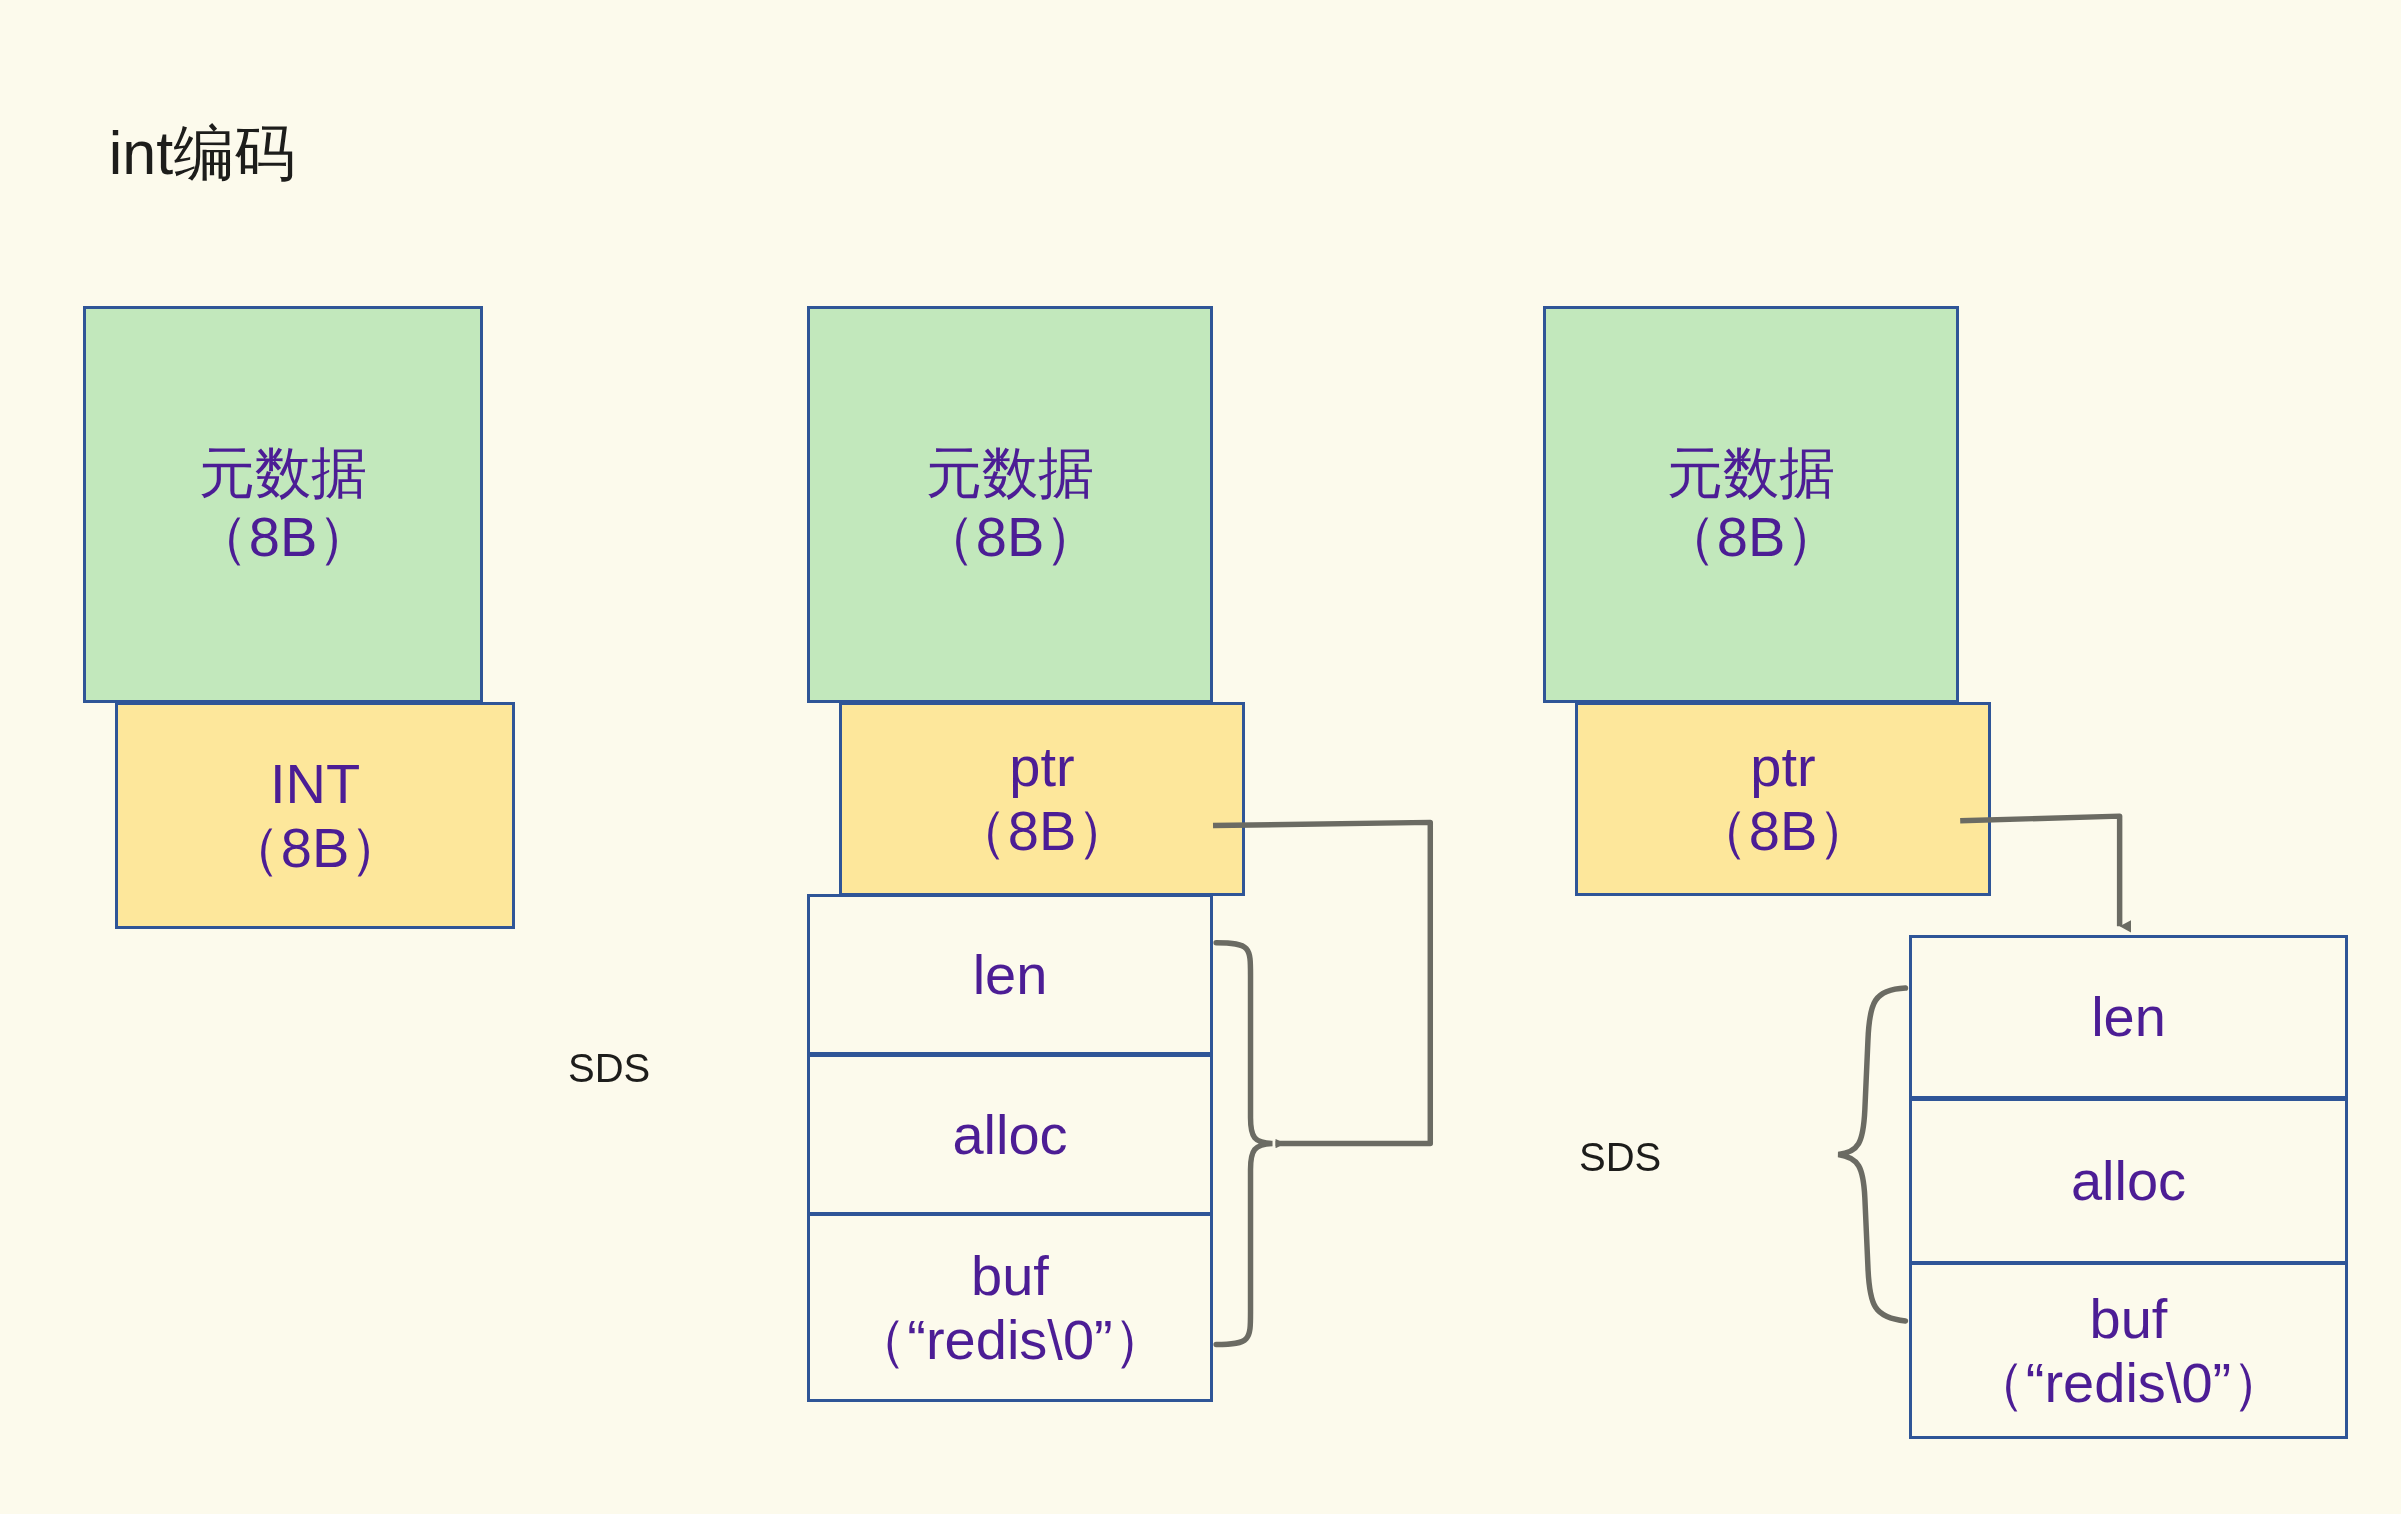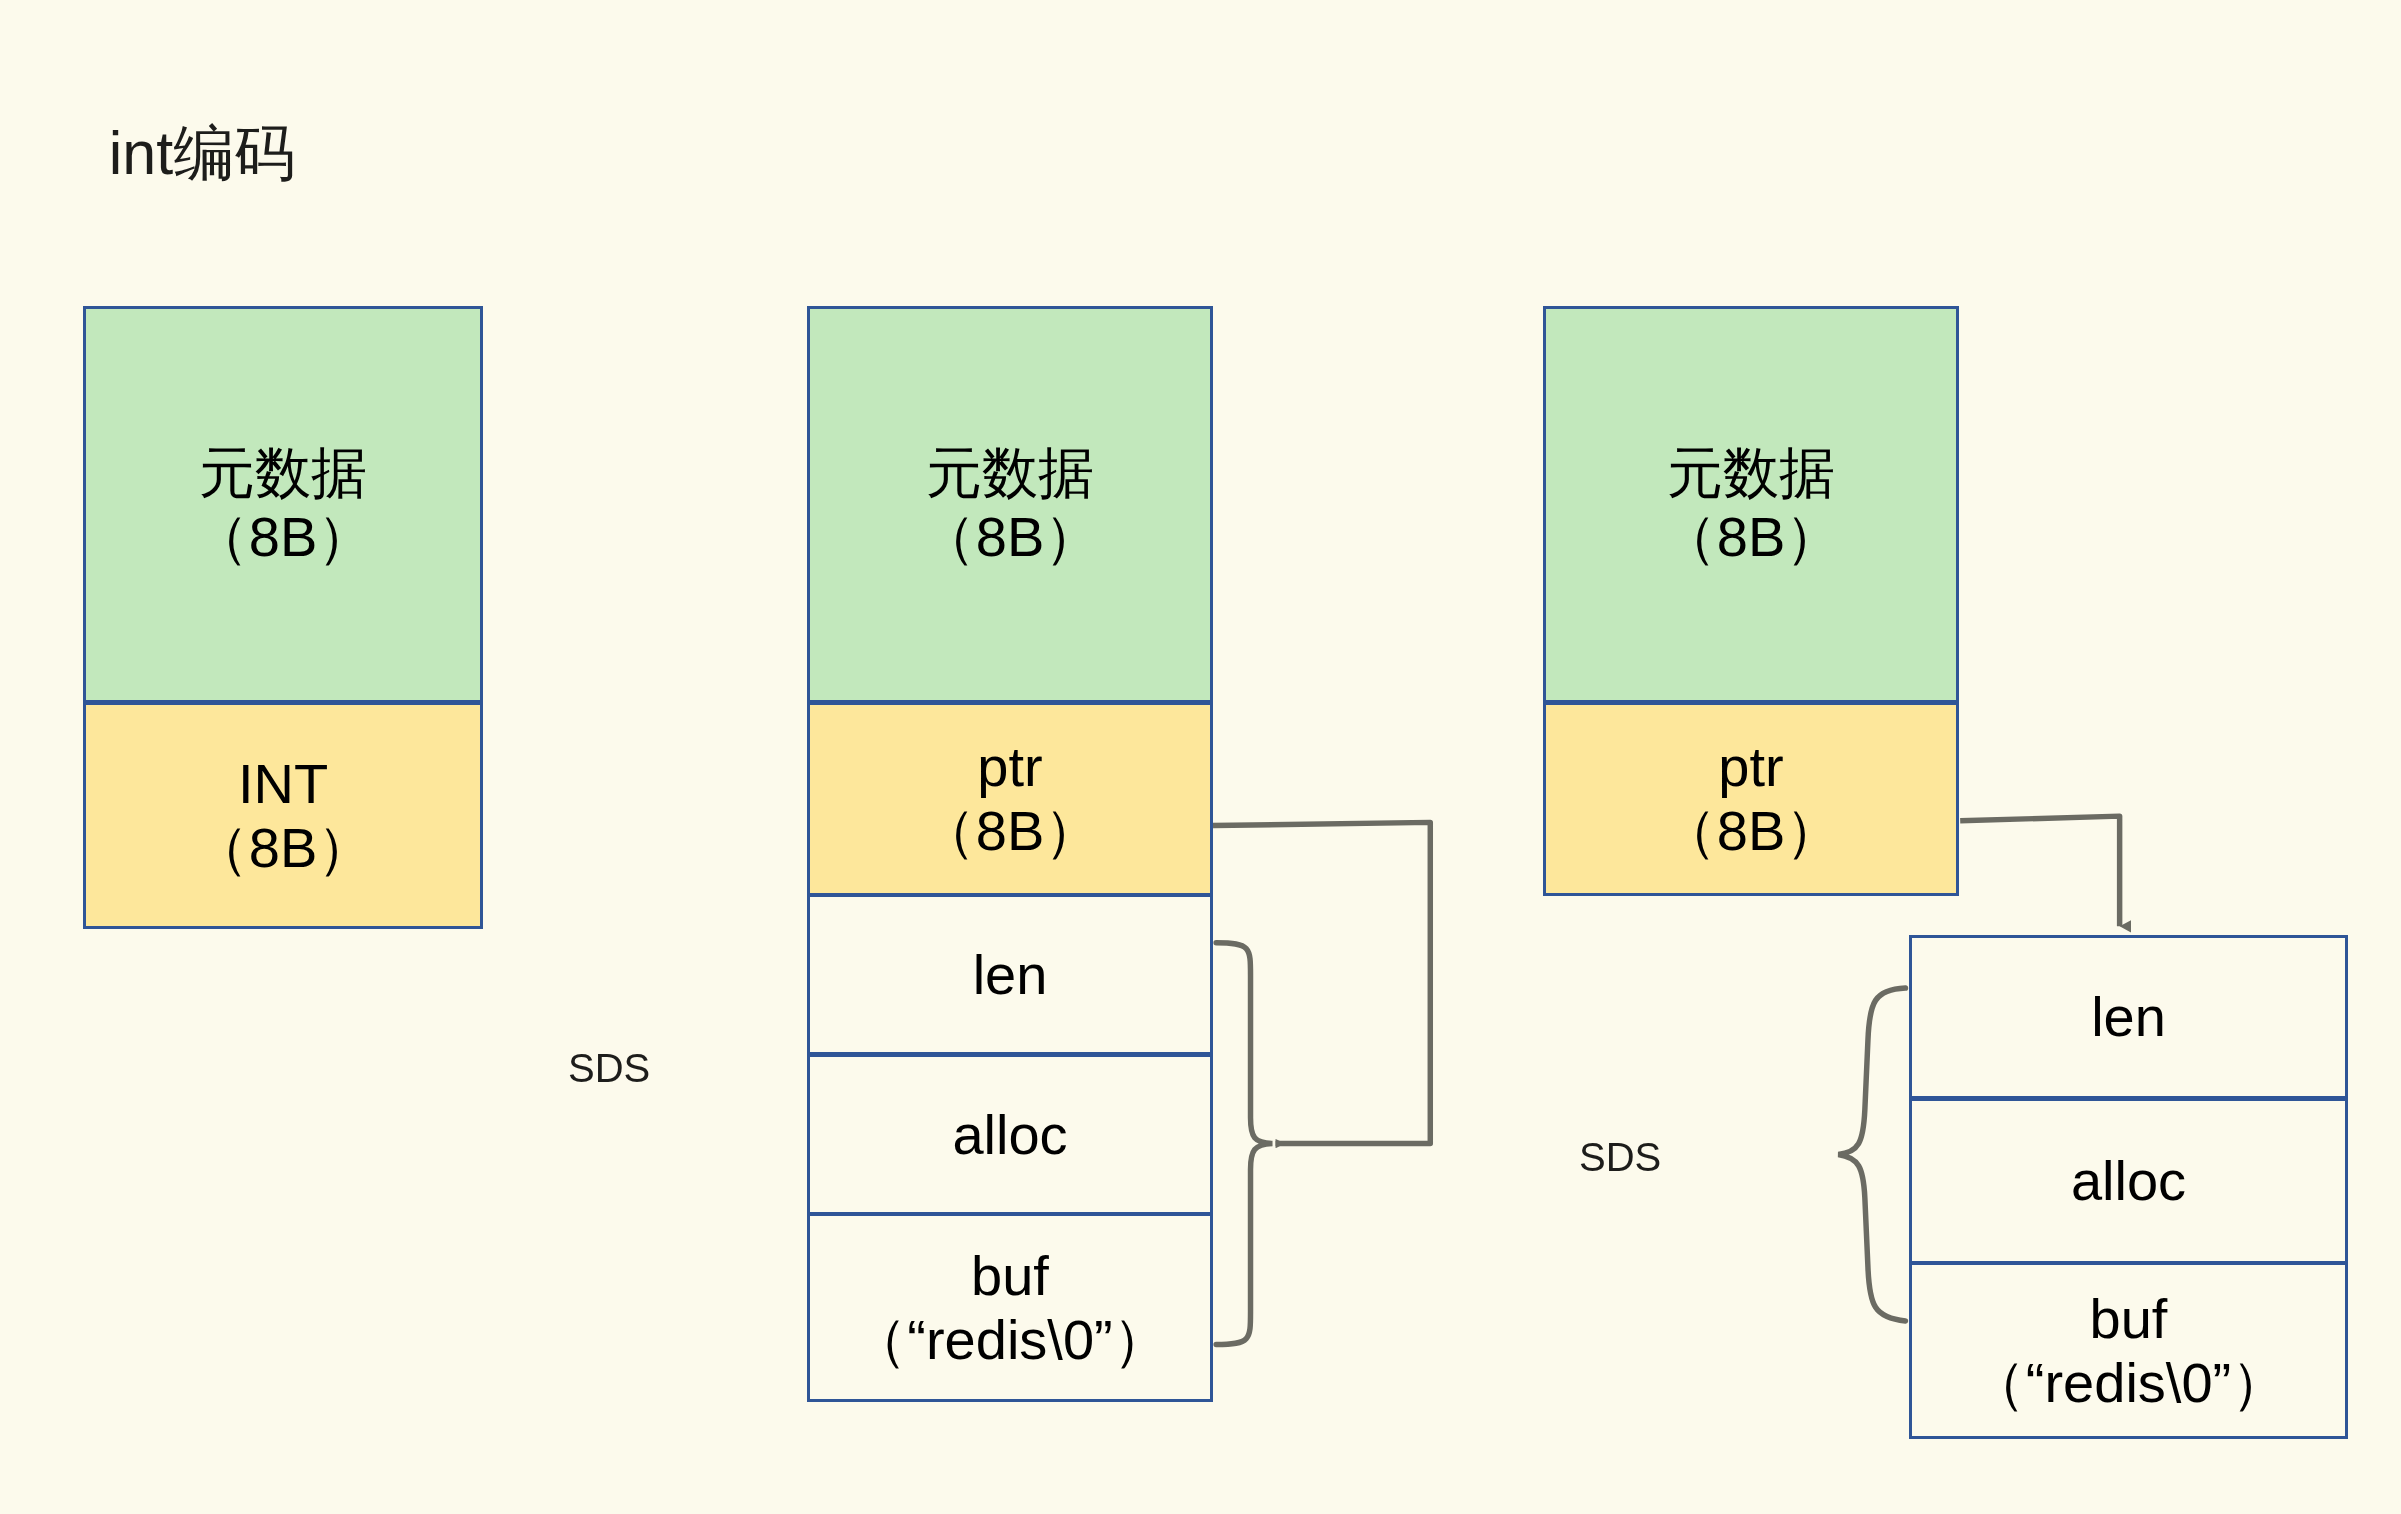--- a/index.html
+++ b/index.html
@@ -29,24 +29,24 @@
     position: absolute;
     box-sizing: border-box;
     border: 3.1px solid #2f5597;
     display: flex;
     flex-direction: column;
     align-items: center;
     justify-content: center;
     text-align: center;
     font-size: 56px;
     line-height: 1.14;
-    color: #000000;
+    color: #4c1d95;
   }
   .green { background: #c2e8bc; }
-  .yellow { background: #fde79b; }
+  .yellow { background: #fde79b; margin-left: 32px; }
   .plain { background: #fcfaec; }
   .cell .l1, .box .l1 { display:block; }
   .cell .l2, .box .l2 { display:block; }
   .sds-label {
     position: absolute;
     font-size: 40px;
     color: #1d1d1b;
     white-space: nowrap;
   }
   svg.overlay {

